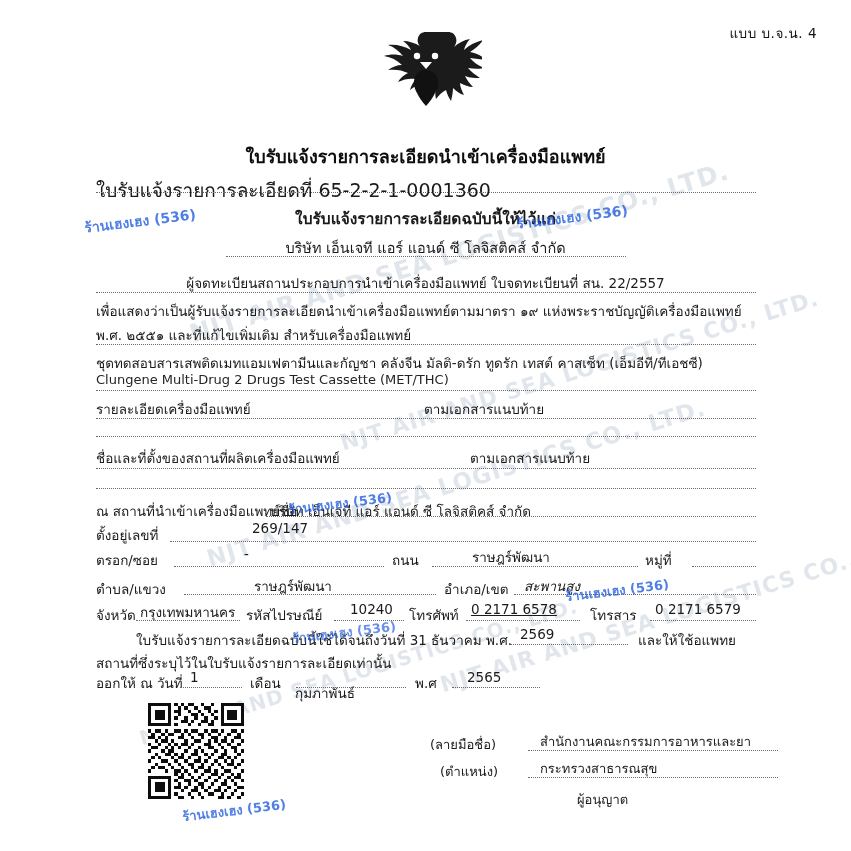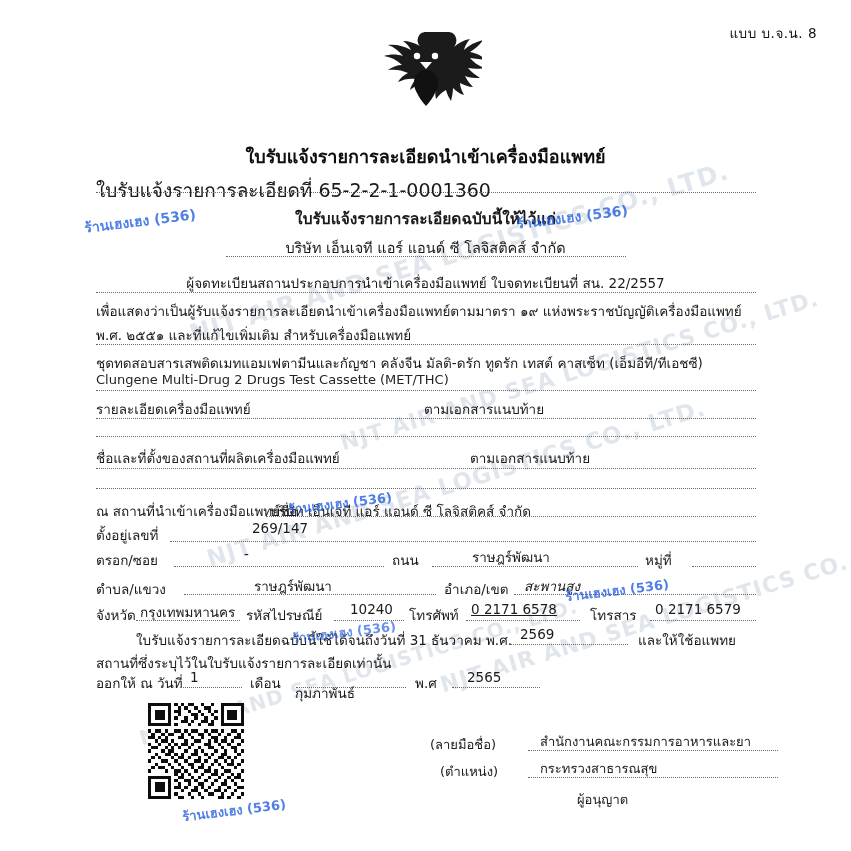--- a/index.html
+++ b/index.html
@@ -174,21 +174,21 @@
 <body>
 
 <div class="page">
 
   <div class="wm-big" style="top:238px; left:178px;">NJT AIR AND SEA LOGISTICS CO., LTD.</div>
   <div class="wm-big" style="top:358px; left:330px; font-size:22px;">NJT AIR AND SEA LOGISTICS CO., LTD.</div>
   <div class="wm-big" style="top:470px; left:196px; font-size:23px;">NJT AIR AND SEA LOGISTICS CO., LTD.</div>
   <div class="wm-big" style="top:600px; left:430px; font-size:22px;">NJT AIR AND SEA LOGISTICS CO., LTD.</div>
   <div class="wm-big" style="top:660px; left:130px; font-size:20px;">NJT AIR AND SEA LOGISTICS CO., LTD.</div>
 
-  <div class="form-code">แบบ บ.จ.น. 8</div>
+  <div class="form-code">แบบ บ.จ.น. 4</div>
 
   <div class="emblem-wrap">
     <svg class="emblem" viewBox="0 0 112 106" xmlns="http://www.w3.org/2000/svg">
       <g fill="#1b1b1b">
         <path d="M56 6c-4 0-7 2-8 6-1 3 0 6 2 8-5-3-11-5-17-5 3 2 6 5 8 9-7-4-15-6-23-5 6 2 11 6 15 11-6-2-13-2-19 0 7 1 13 4 18 9-5 0-10 2-14 5 7-1 14 0 20 3-4 2-8 5-10 9 6-3 12-4 18-3-3 3-5 7-6 11 5-4 10-6 16-7-2 4-3 8-3 12 4-4 8-7 13-8-1 4-1 8 0 12 3-4 6-7 10-9 1 4 3 8 5 11 1-4 2-9 2-13 3 3 7 6 11 7-2-4-4-8-4-12 4 2 9 4 13 4-3-3-6-7-8-11 5 2 10 2 15 2-4-3-9-6-12-10 6 1 11 1 17 0-6-2-11-5-15-10 6 1 12 1 18 3-5-4-11-8-18-9 5-3 10-7 13-12-7 2-14 5-19 10 1-4 3-8 6-11-6 1-12 4-16 8 2-3 3-6 2-9-1-4-4-6-8-6z"></path>
         <path d="M56 44c-5 0-9 3-11 7-2 5-1 11 2 16 2 4 5 9 9 13 4-4 7-9 9-13 3-5 4-11 2-16-2-4-6-7-11-7z" fill="#111"></path>
         <circle cx="47" cy="30" r="3.2" fill="#fff"></circle>
         <circle cx="65" cy="30" r="3.2" fill="#fff"></circle>
         <path d="M50 36h12l-6 7z" fill="#fff"></path>
       </g>

